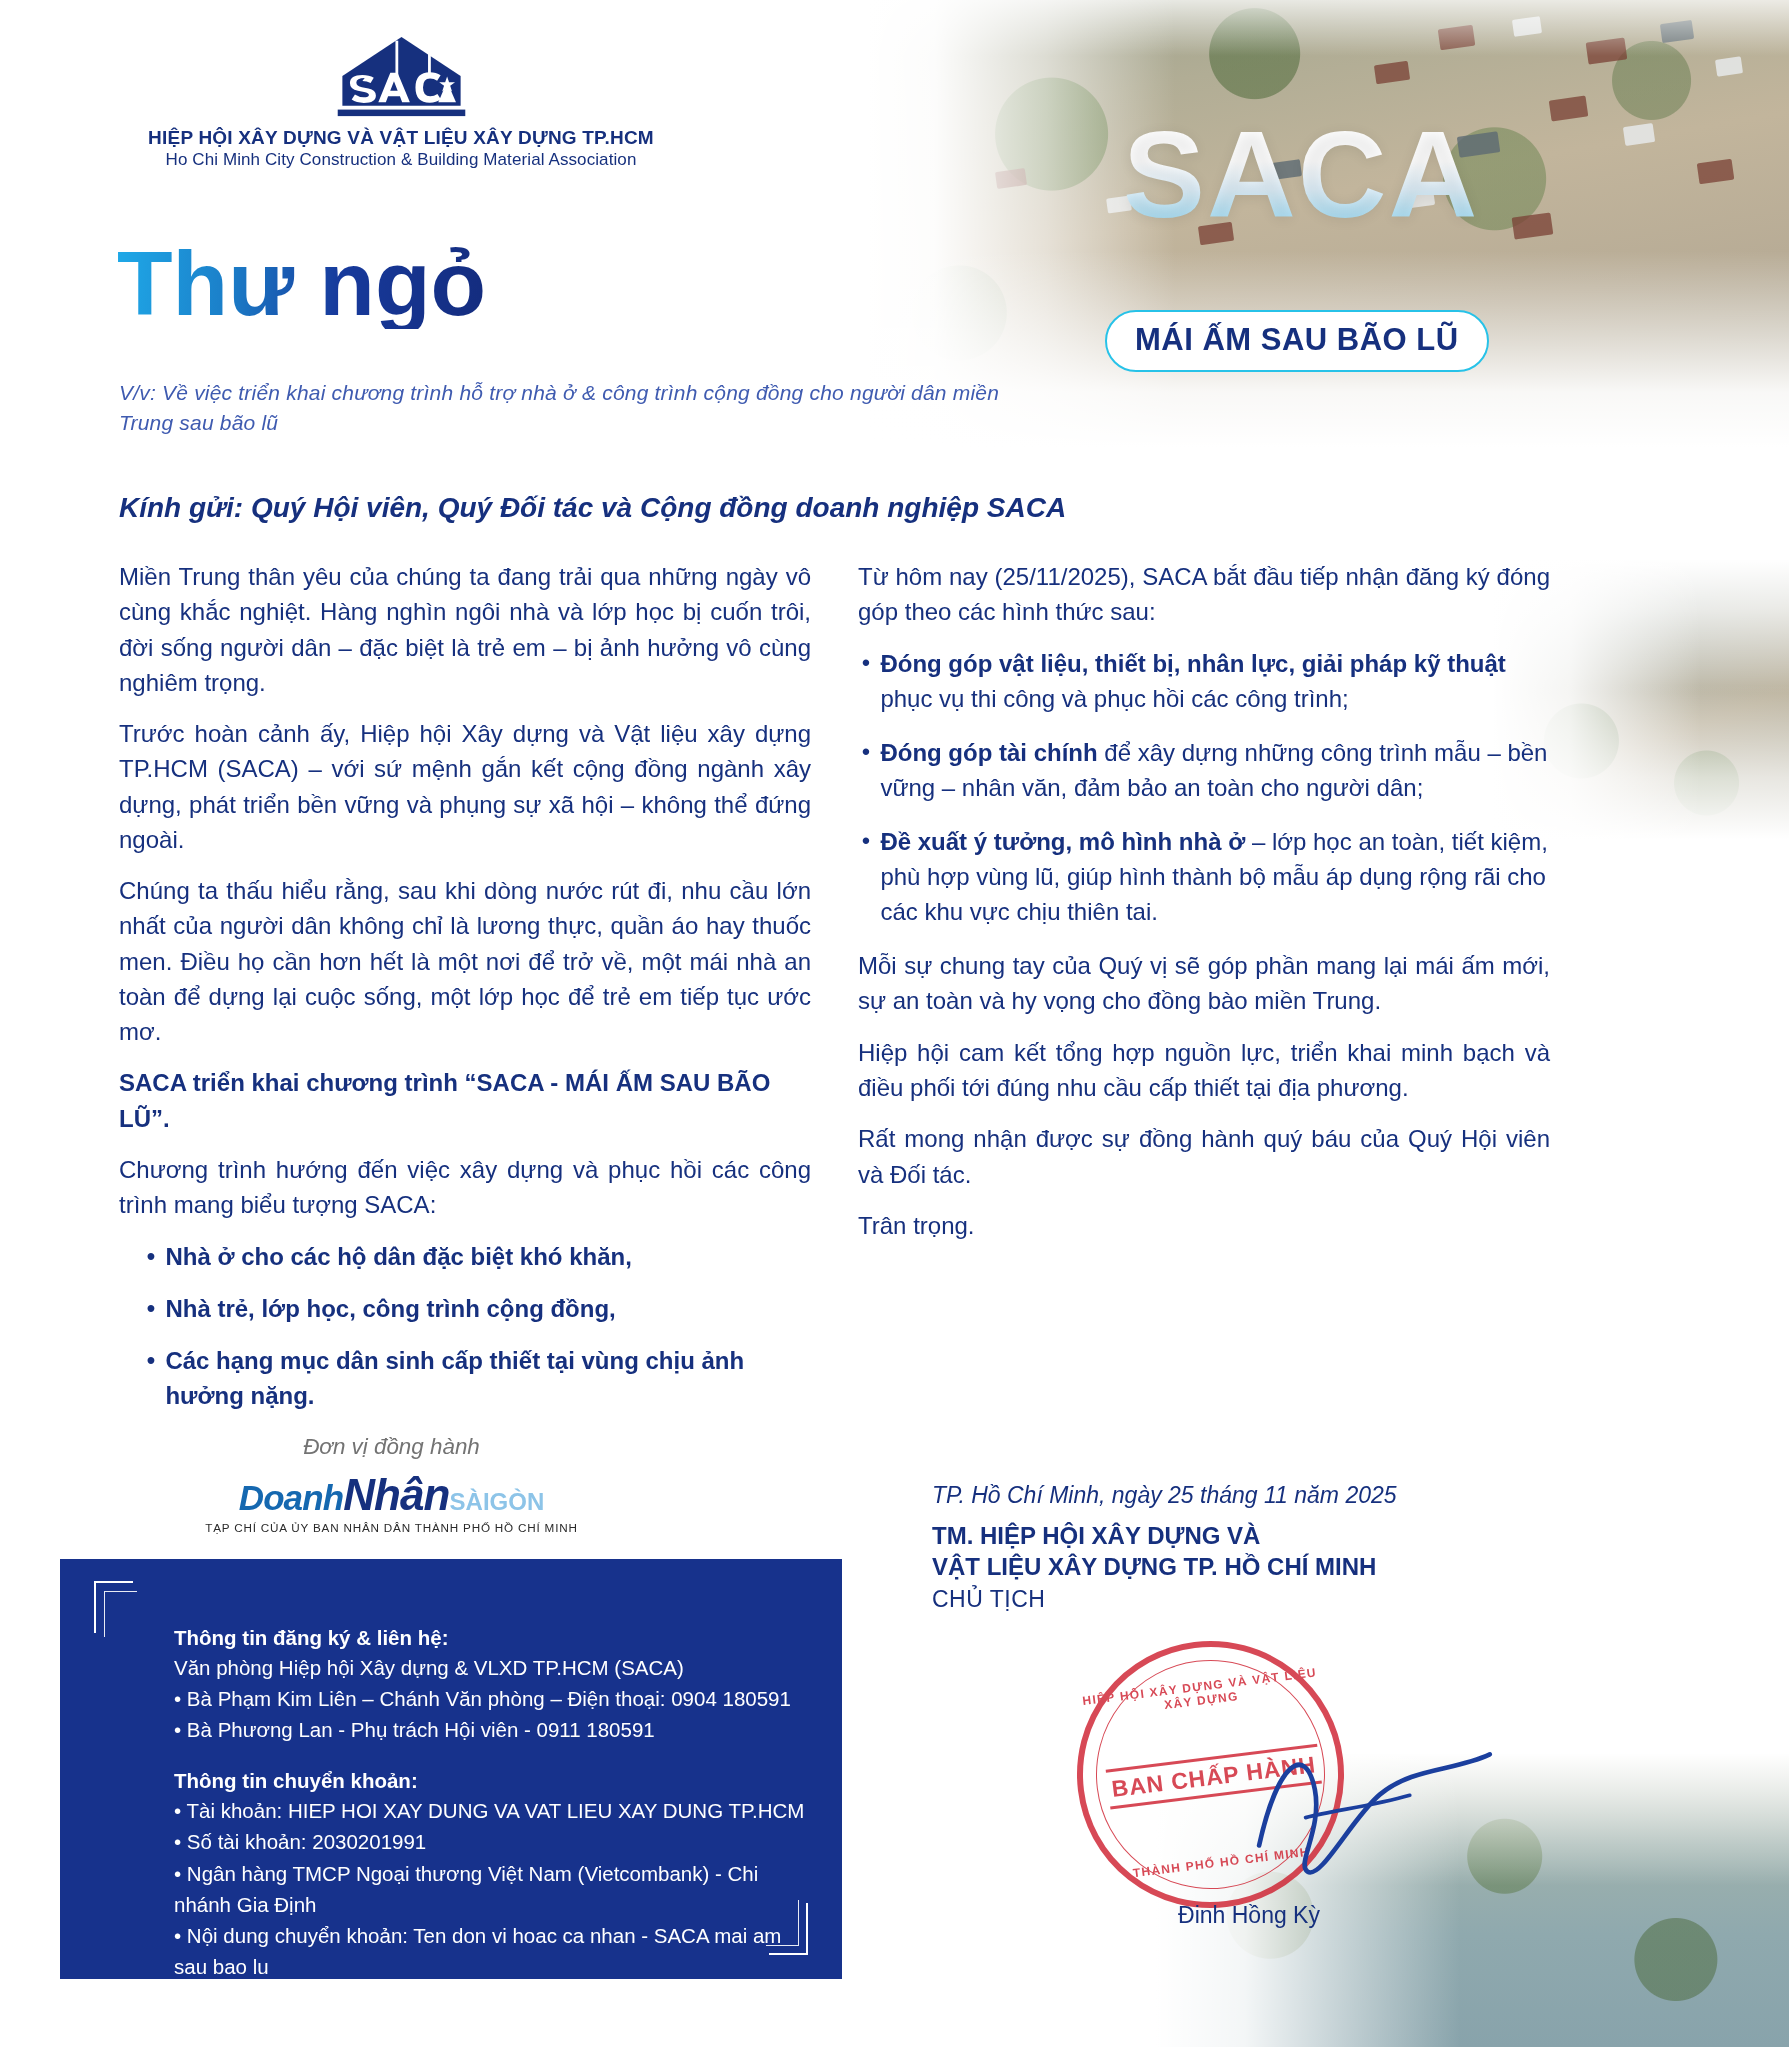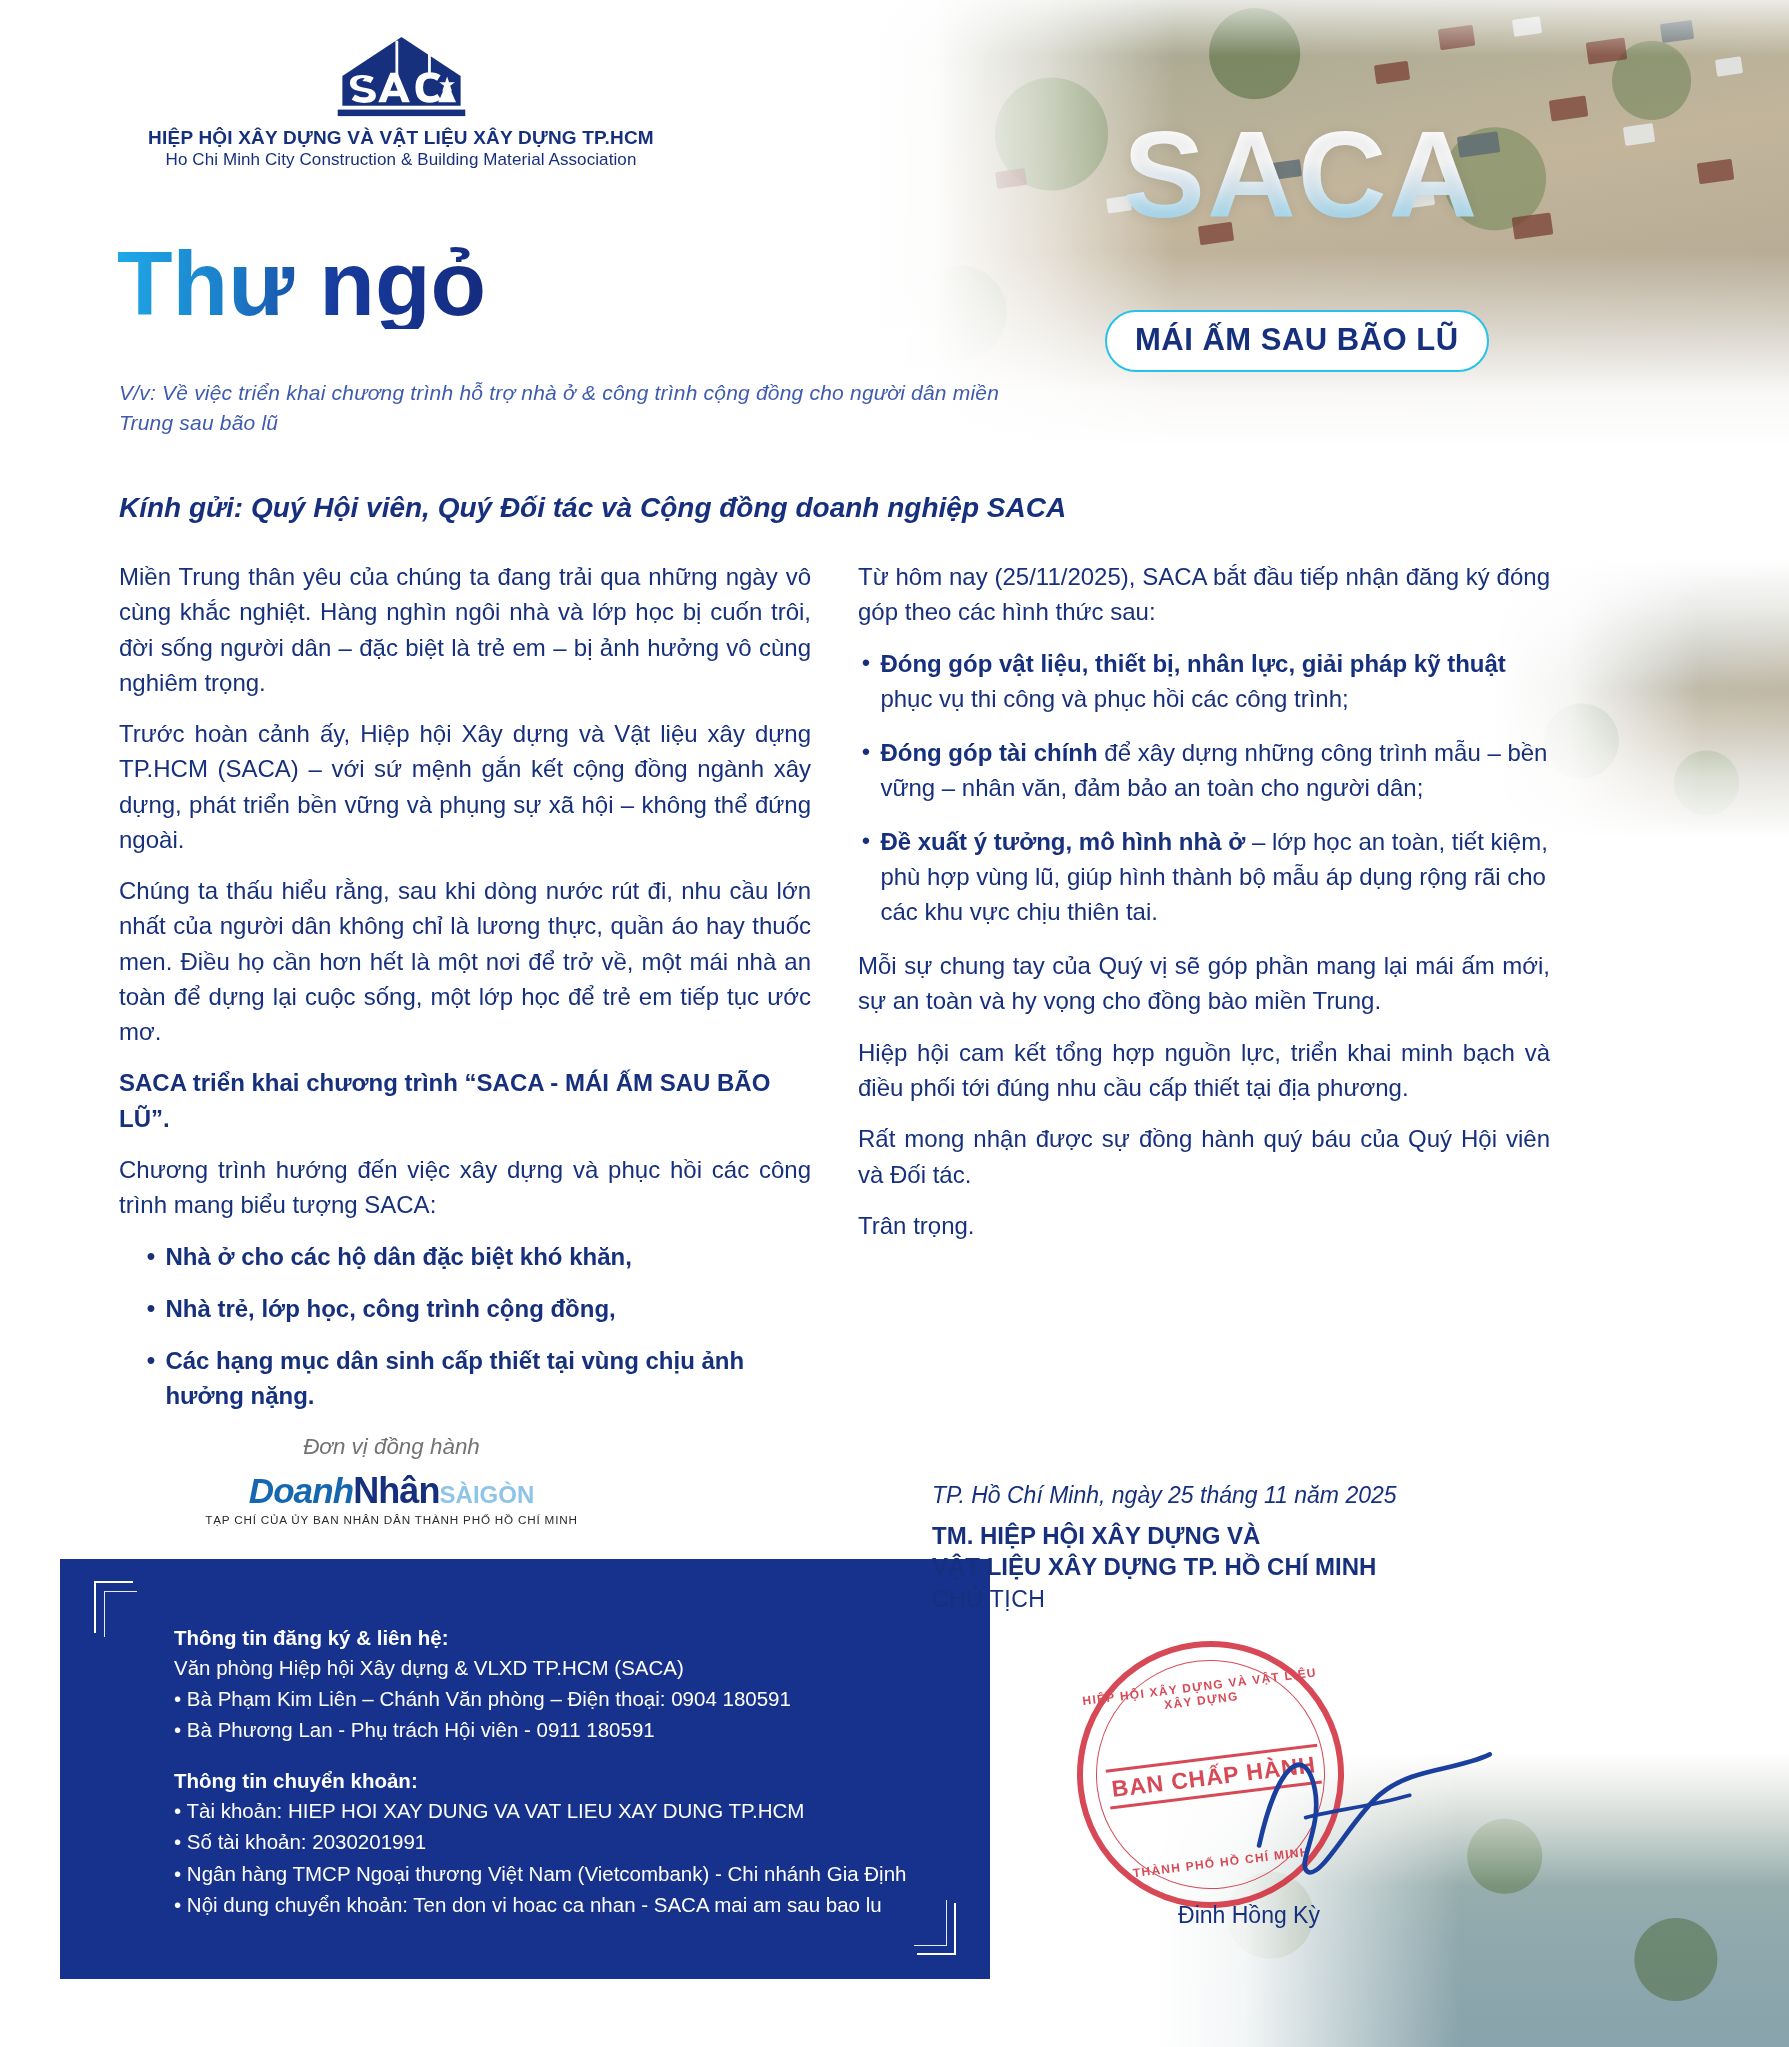--- a/index.html
+++ b/index.html
@@ -157,27 +157,27 @@
   ul.bullets li b { font-weight: 700; }
 
   .col-left ul.bullets { margin-left: 24px; }
   .col-right ul.bullets li { margin-bottom: 18.6px; }
 
   
   .partner { position:absolute; left: 112px; top: 1434px; width: 559px; text-align:center; }
   .partner-label { font-size: 22.4px; color:#737373; margin-bottom: 13px; font-style: italic; }
   .partner-logo-row { font-size: 0; line-height: 1; white-space: nowrap; }
   .pl-a { font-size: 35px; font-weight: 700; color:#1568b0; letter-spacing:-0.9px; font-style: italic;}
-  .pl-b { font-size: 36px; font-weight: 700; color:#16307e; letter-spacing:-0.9px; }
+  .pl-b { font-size: 44px; font-weight: 700; color:#16307e; letter-spacing:-0.9px; font-style: italic;}
   .pl-c { font-size: 24px; font-weight: 700; color:#8dc4e8; letter-spacing:0px; }
   .partner-tag { font-size: 11.7px; color:#2a2a2a; letter-spacing:0.8px; margin-top:3.7px; }
 
   
   .infobox {
-    position:absolute; left: 60px; top: 1559px; width: 930px; height: 420px;
+    position:absolute; left: 60px; top: 1559px; width: 782px; height: 420px;
     background: #17328c; color:#ffffff;
   }
   .infobox .bracket-tl {
     position:absolute; left: 34px; top: 22.4px; width: 39px; height: 52px;
     border-left: 2.8px solid #fff; border-top: 2.8px solid #fff;
   }
   .infobox .bracket-tl::after {
     content:""; position:absolute; left:7.5px; top:7.5px; width:32px; height:45px;
     border-left: 1.9px solid rgba(255,255,255,.9); border-top: 1.9px solid rgba(255,255,255,.9);
   }

